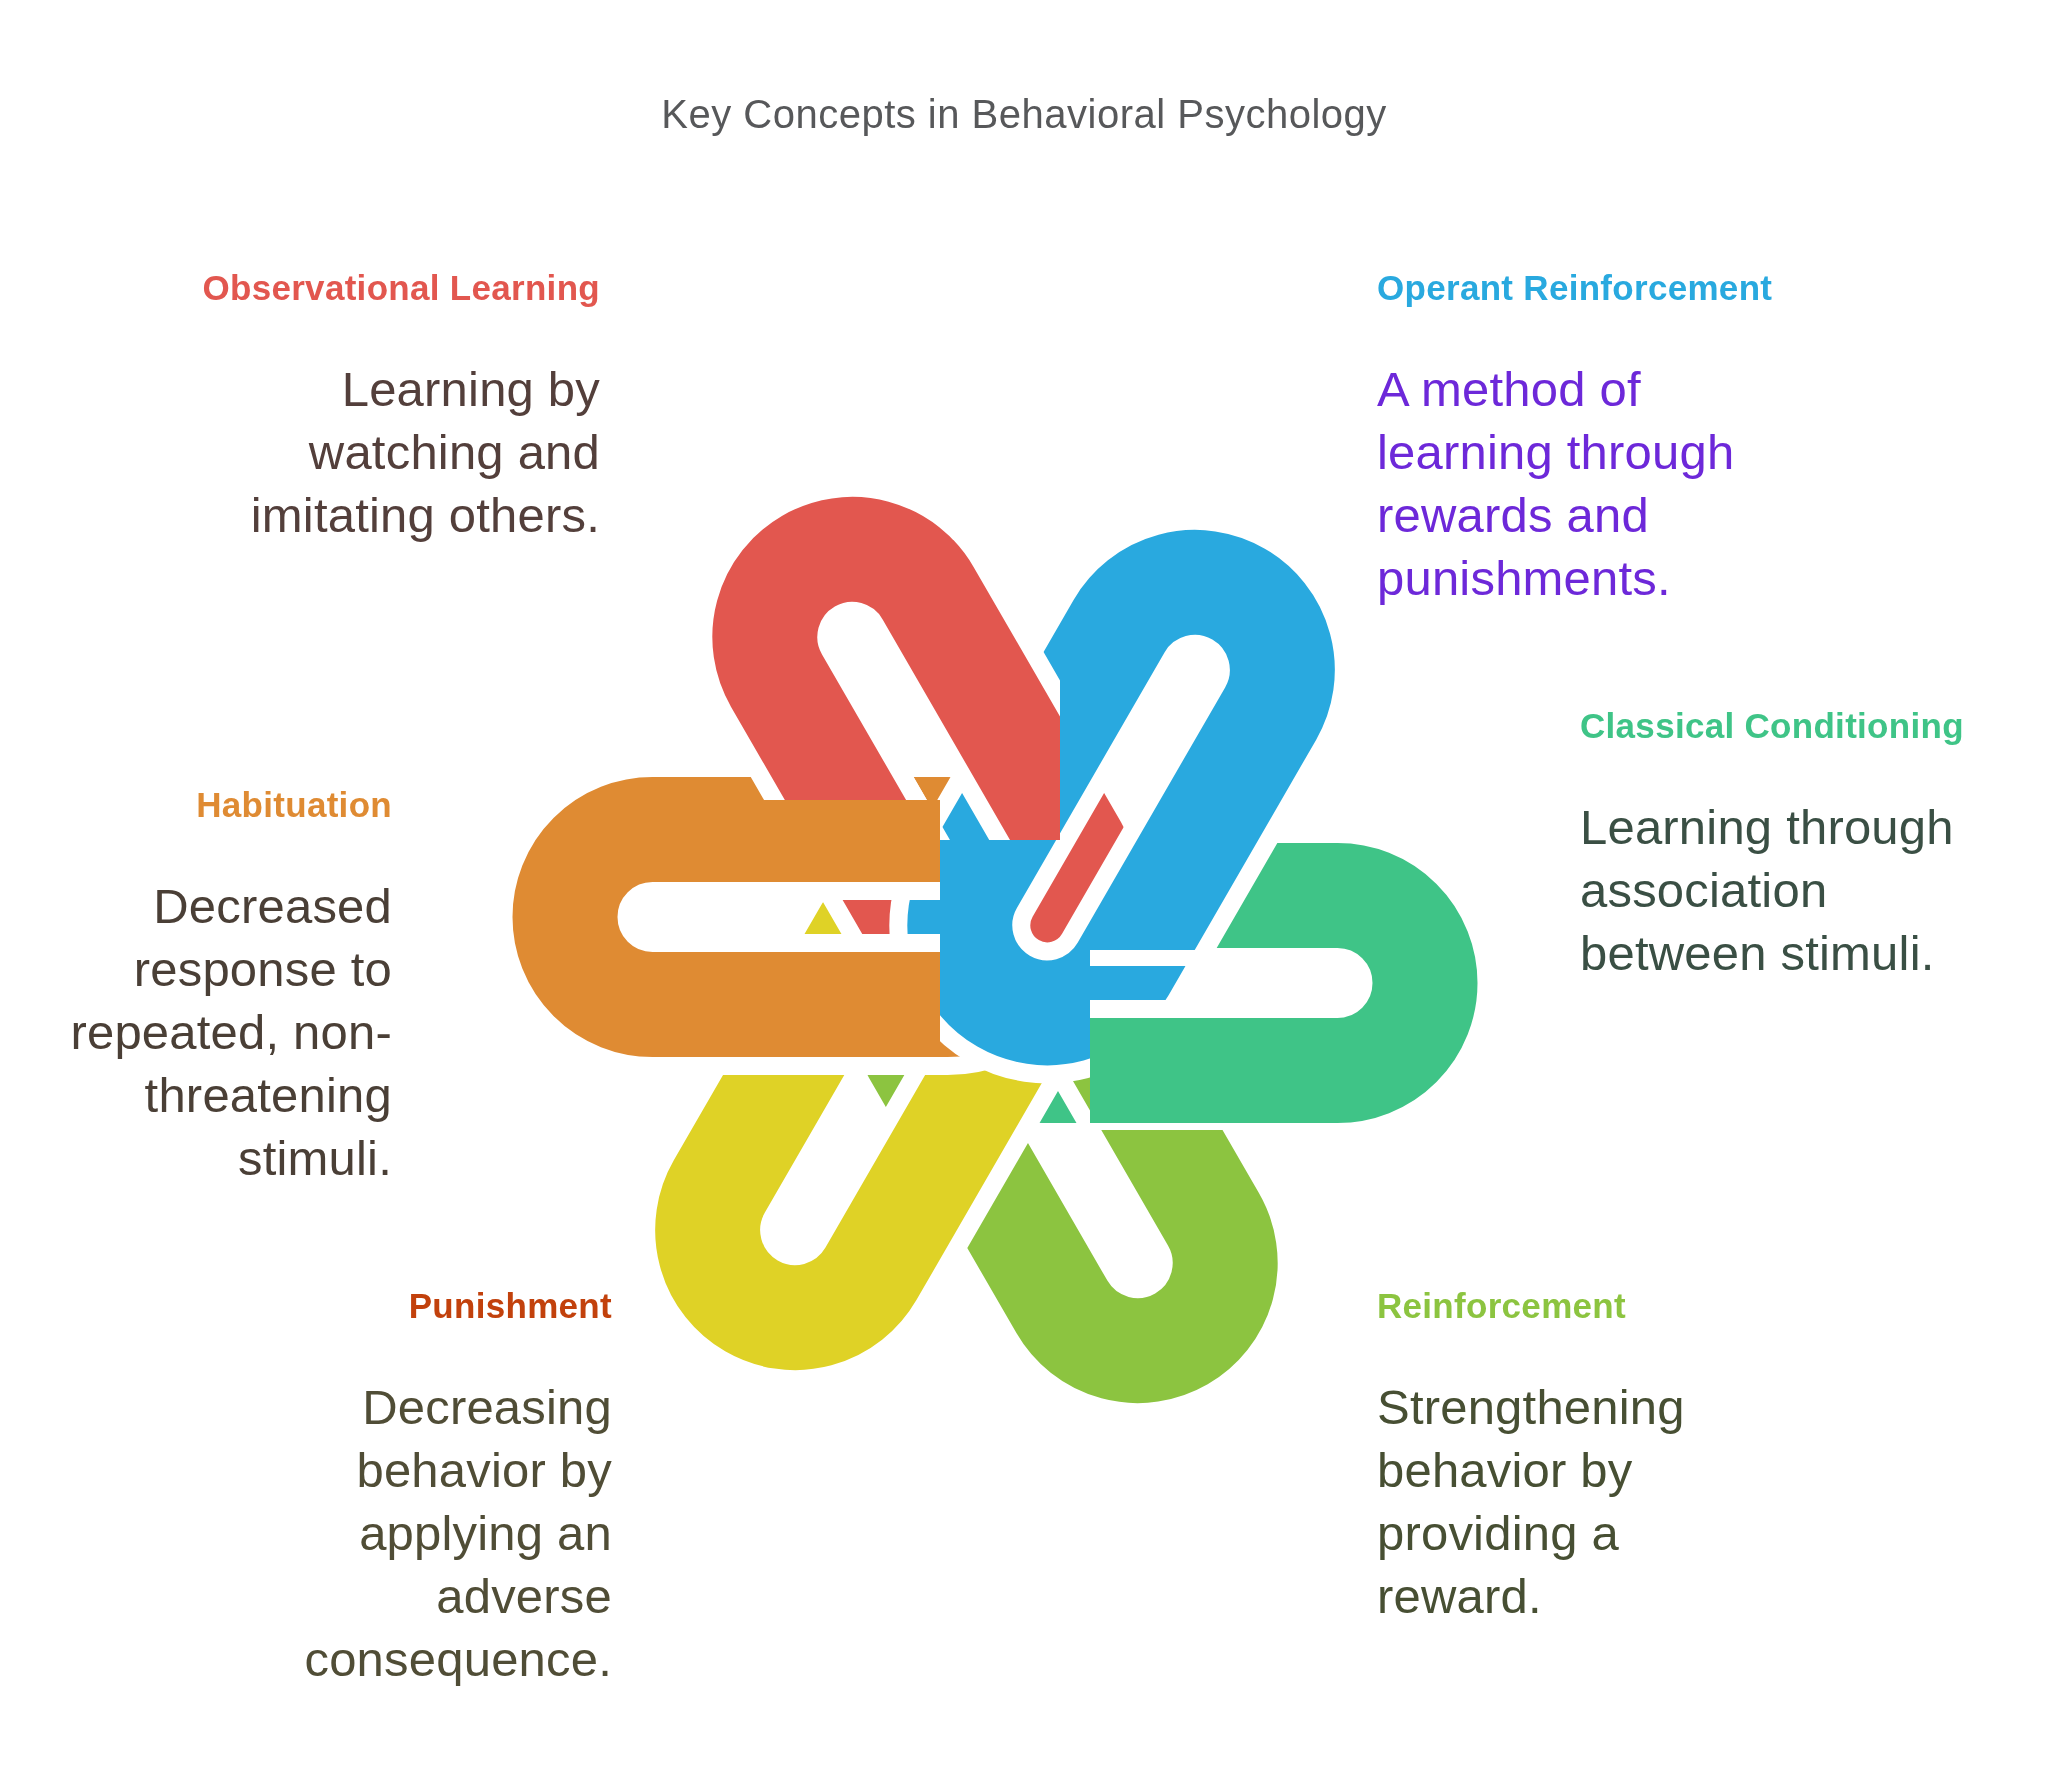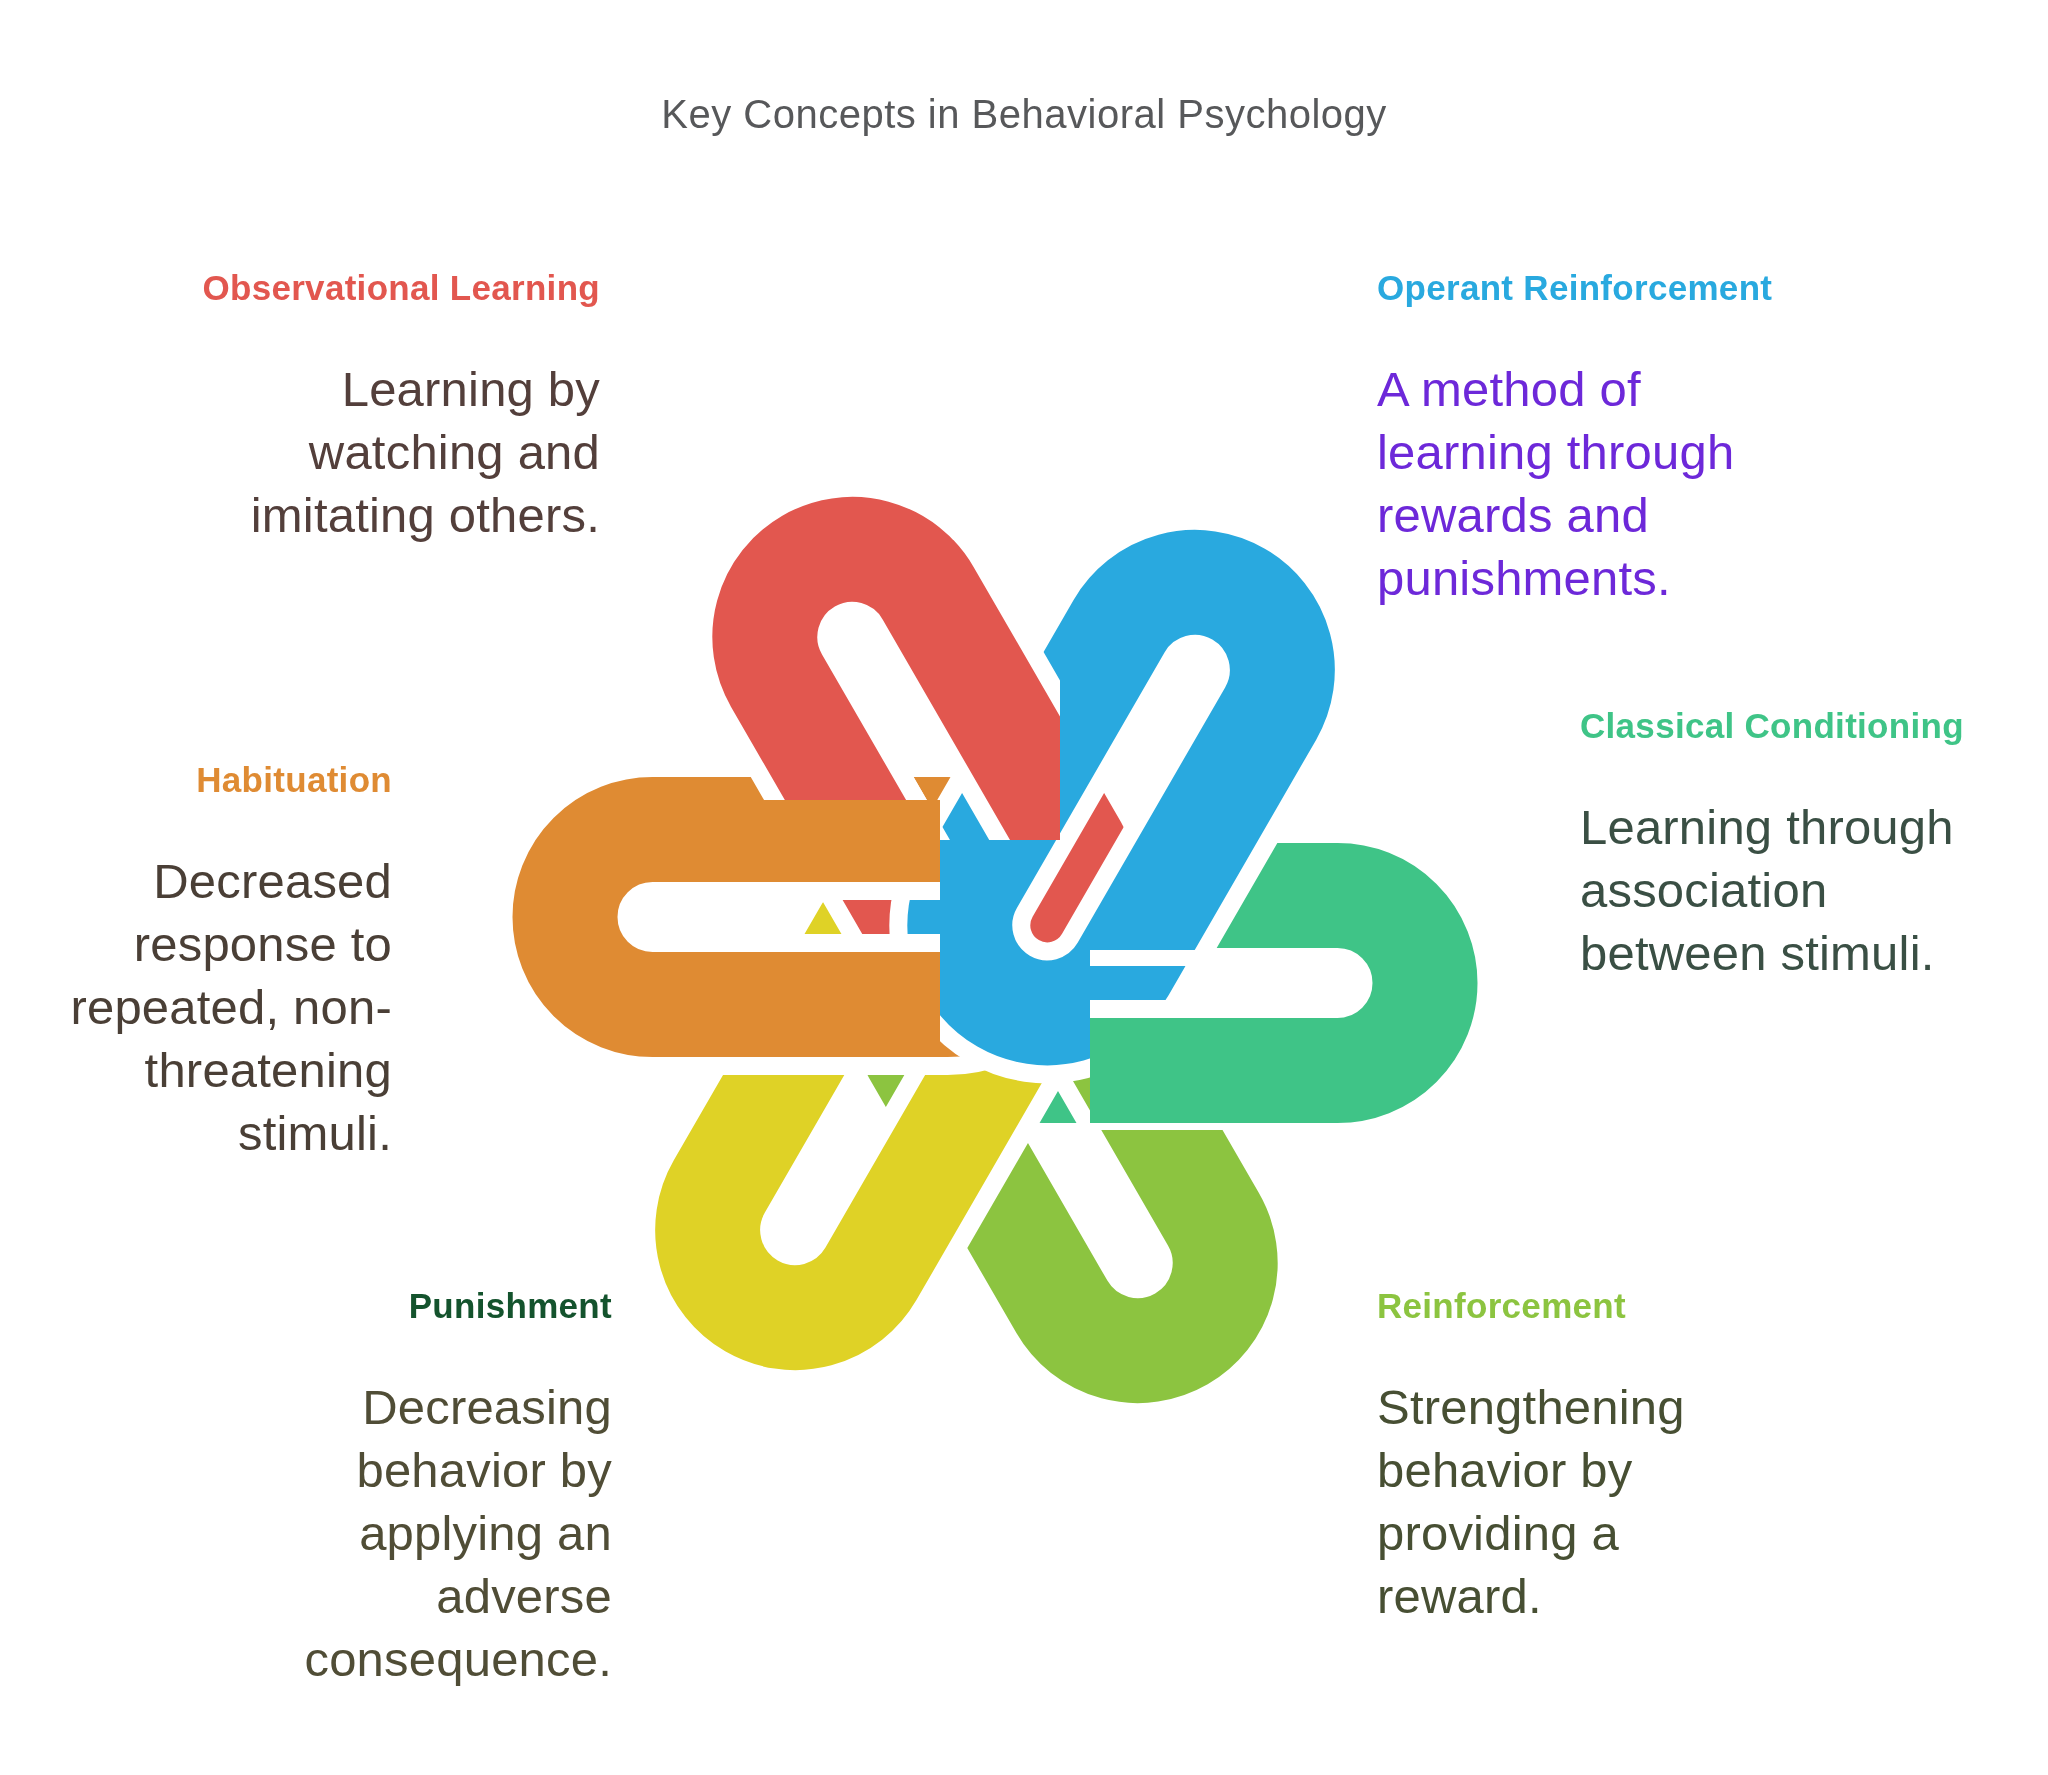--- a/index.html
+++ b/index.html
@@ -31,21 +31,21 @@
     font-size:49px;line-height:63px;
     letter-spacing:0.2px;
   }
   .align-right{text-align:right;}
   .align-left{text-align:left;}
   #c-observational{left:178px;top:258px;width:422px;}
   #c-operant{left:1377px;top:258px;width:400px;}
   #c-classical{left:1580px;top:696px;width:400px;}
   #c-reinforcement{left:1377px;top:1276px;width:362px;}
   #c-punishment{left:300px;top:1276px;width:312px;}
-  #c-habituation{left:60px;top:750px;width:332px;}
+  #c-habituation{left:60px;top:775px;width:332px;}
   .ring{fill:none;stroke-width:105;}
   .ring-outline{fill:none;stroke-width:141;}
 </style>
 </head>
 <body>
 
 <div id="canvas">
 
   <div class="title" style="color: rgb(87, 88, 90);">Key Concepts in Behavioral Psychology</div>
 
@@ -126,21 +126,21 @@
     <h2 style="color: rgb(63, 196, 135);">Classical Conditioning</h2>
     <p style="color: rgb(58, 79, 68);">Learning through association between stimuli.</p>
   </div>
 
   <div class="concept align-left" id="c-reinforcement">
     <h2 style="color: rgb(140, 196, 64);">Reinforcement</h2>
     <p style="color: rgb(71, 79, 51);">Strengthening behavior by providing a reward.</p>
   </div>
 
   <div class="concept align-right" id="c-punishment">
-    <h2 style="color: #14532d;">Punishment</h2>
+    <h2 style="color: #c2410c;">Punishment</h2>
     <p style="color: rgb(80, 77, 54);">Decreasing behavior by applying an adverse consequence.</p>
   </div>
 
   <div class="concept align-right" id="c-habituation">
     <h2 style="color: rgb(223, 139, 51);">Habituation</h2>
     <p style="color: rgb(74, 63, 54);">Decreased response to repeated, non-threatening stimuli.</p>
   </div>
 
 </div>
 

